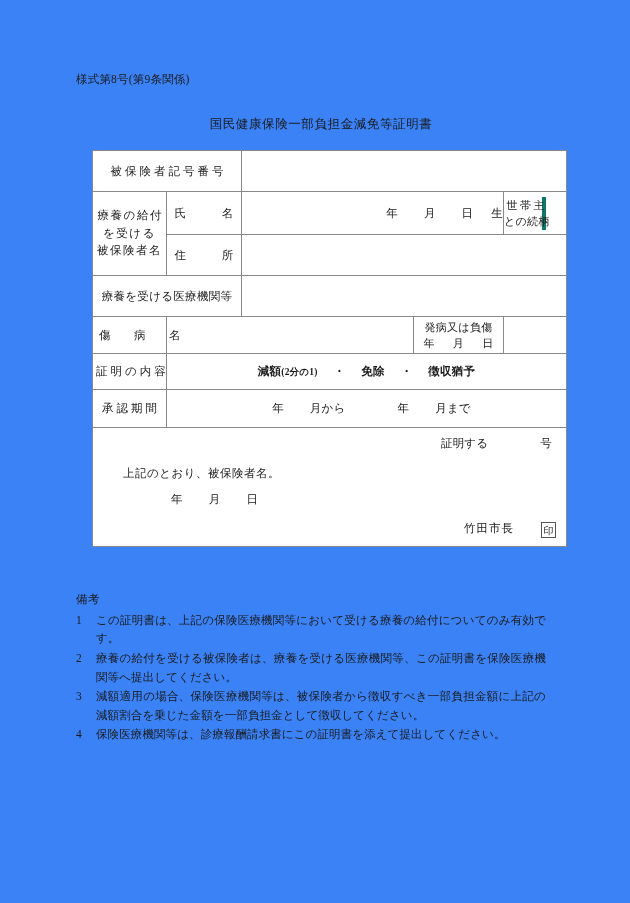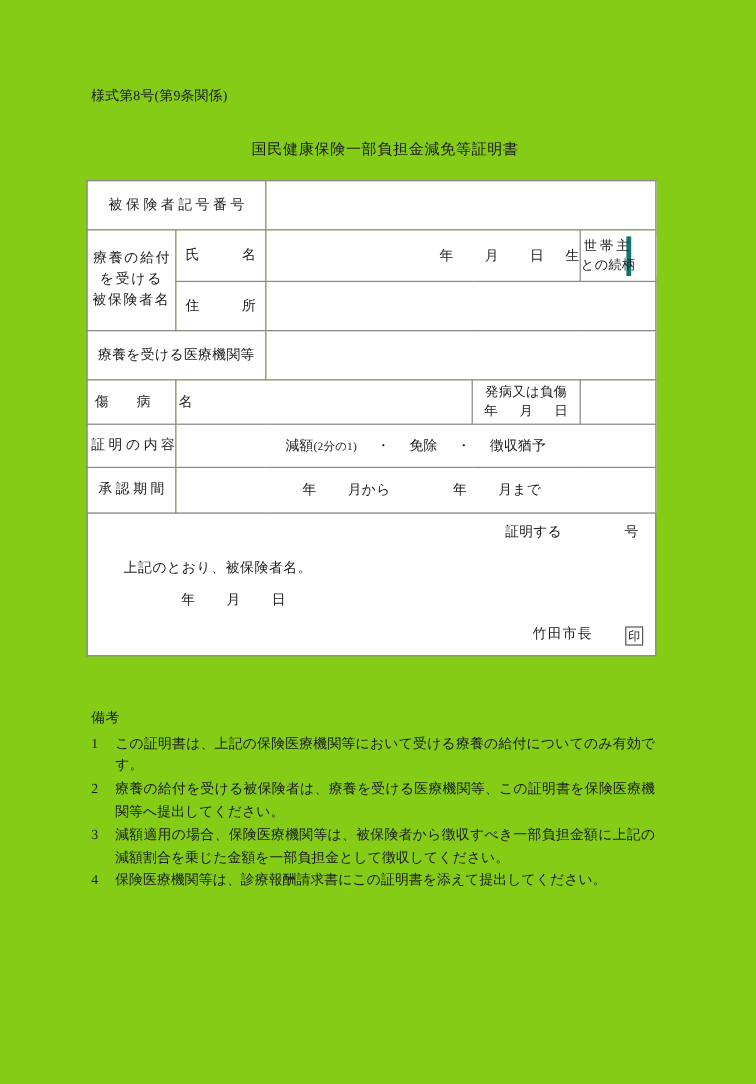--- a/index.html
+++ b/index.html
@@ -13,21 +13,21 @@
     height: 903px;
     position: relative;
     font-family: "Liberation Serif", "DejaVu Serif", serif;
     color: #1a1a1a;
     overflow: hidden;
   }
 
   .page {
     position: absolute;
     inset: 0;
-    background: #84cc16;
+    background: #3b82f6;
   }
 
   
   .form-no {
     position: absolute;
     left: 76px;
     top: 72px;
     font-size: 11.5px;
     letter-spacing: 0.2px;
     white-space: nowrap;
@@ -42,21 +42,21 @@
     text-align: center;
     font-size: 12.5px;
     letter-spacing: 0.6px;
     padding-left: 12px;
     box-sizing: border-box;
   }
 
   
   .form-table {
     position: absolute;
-    left: 72px;
+    left: 92px;
     top: 150px;
     width: 474px;
     border-collapse: collapse;
     table-layout: fixed;
     font-size: 11.5px;
   }
   .form-table td {
     border: 1px solid #888888;
     padding: 0;
     vertical-align: middle;
@@ -115,20 +115,21 @@
   }
   .content-center {
     text-align: center;
   }
 
   
   .choices {
     text-align: center;
     letter-spacing: 0.2px;
     white-space: nowrap;
+    font-weight: bold;
   }
   .choices .small {
     font-size: 9.5px;
   }
   .choices .dot-gap { display: inline-block; width: 16px; }
 
   
   .cert-block {
     position: relative;
     height: 118px;

